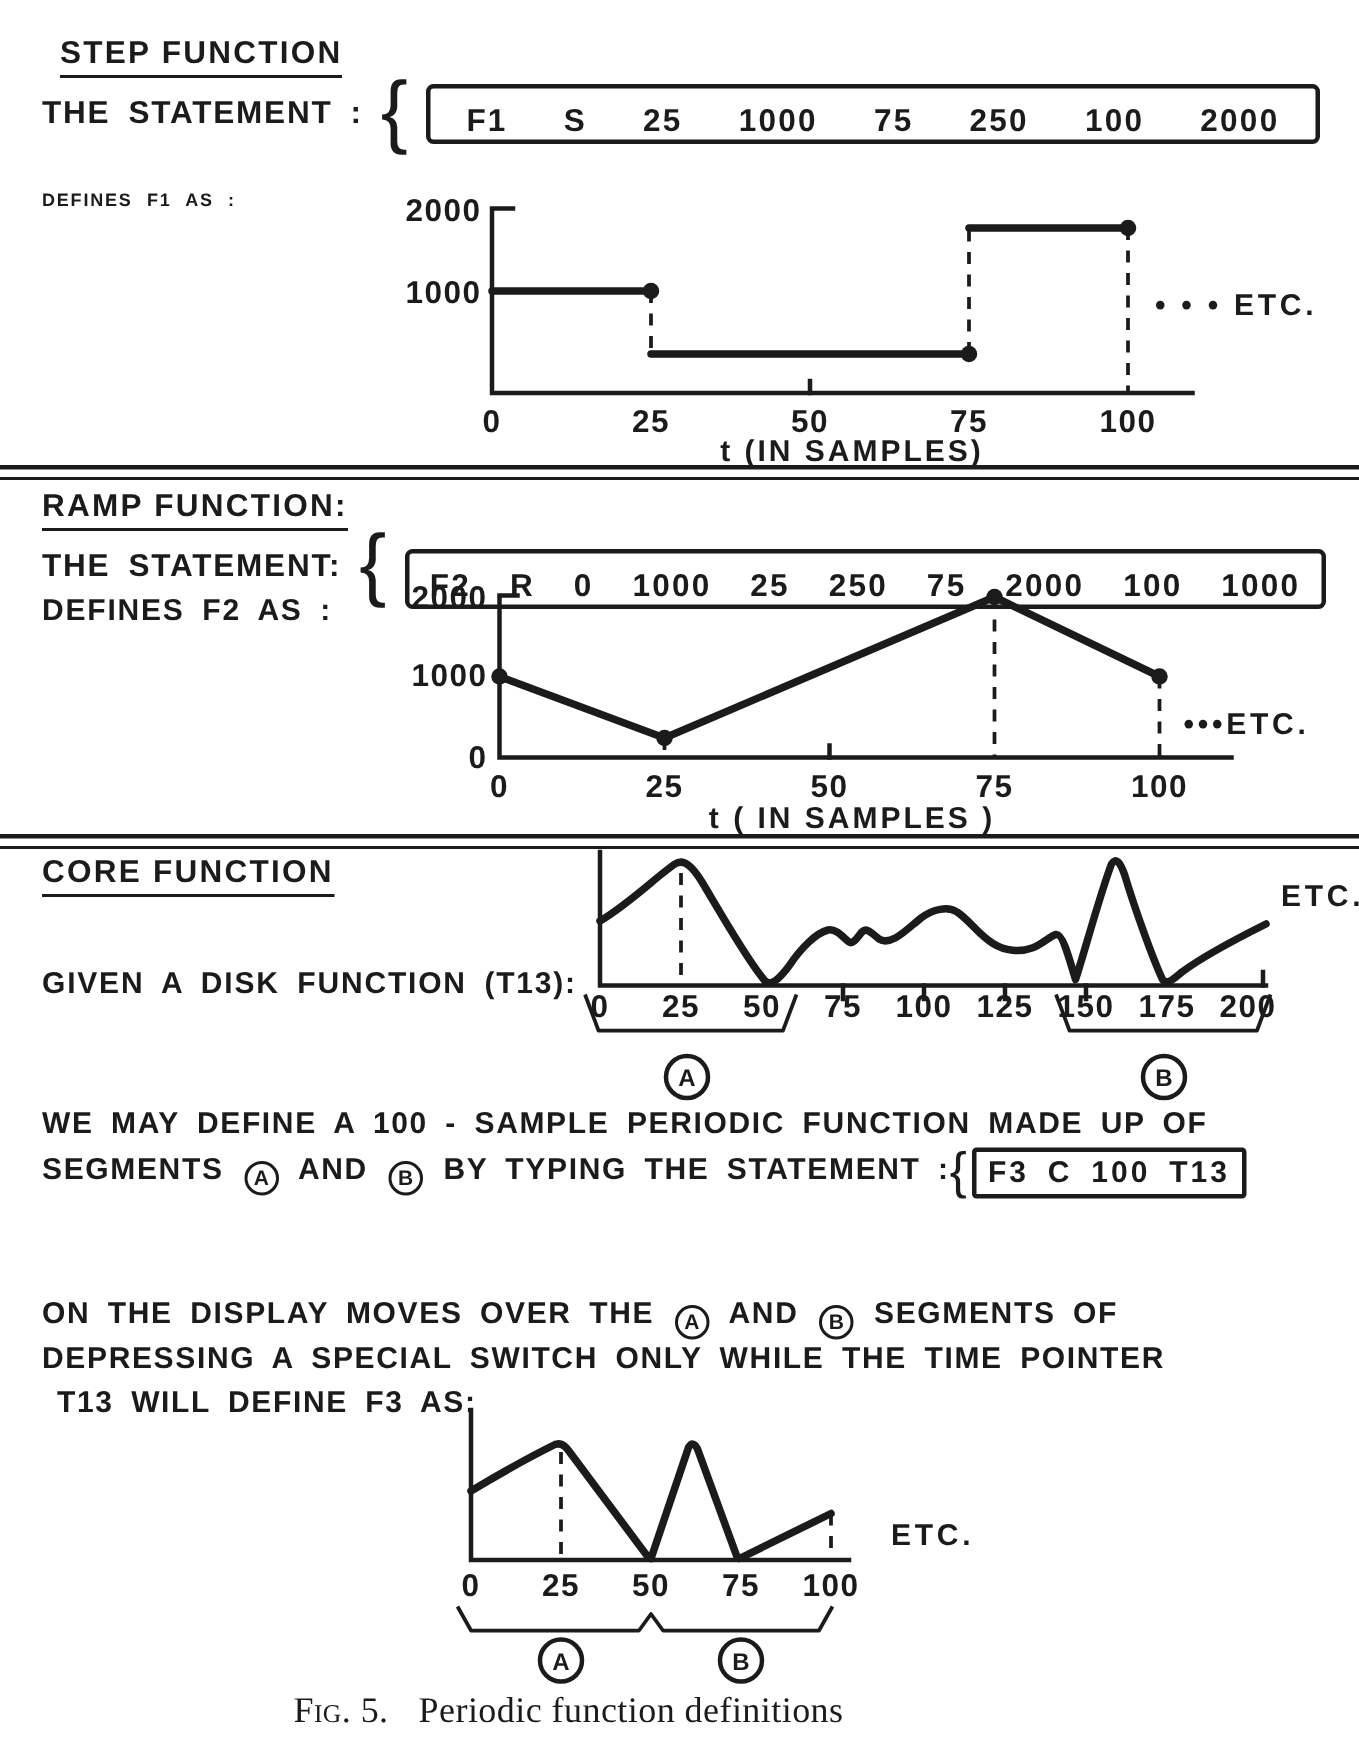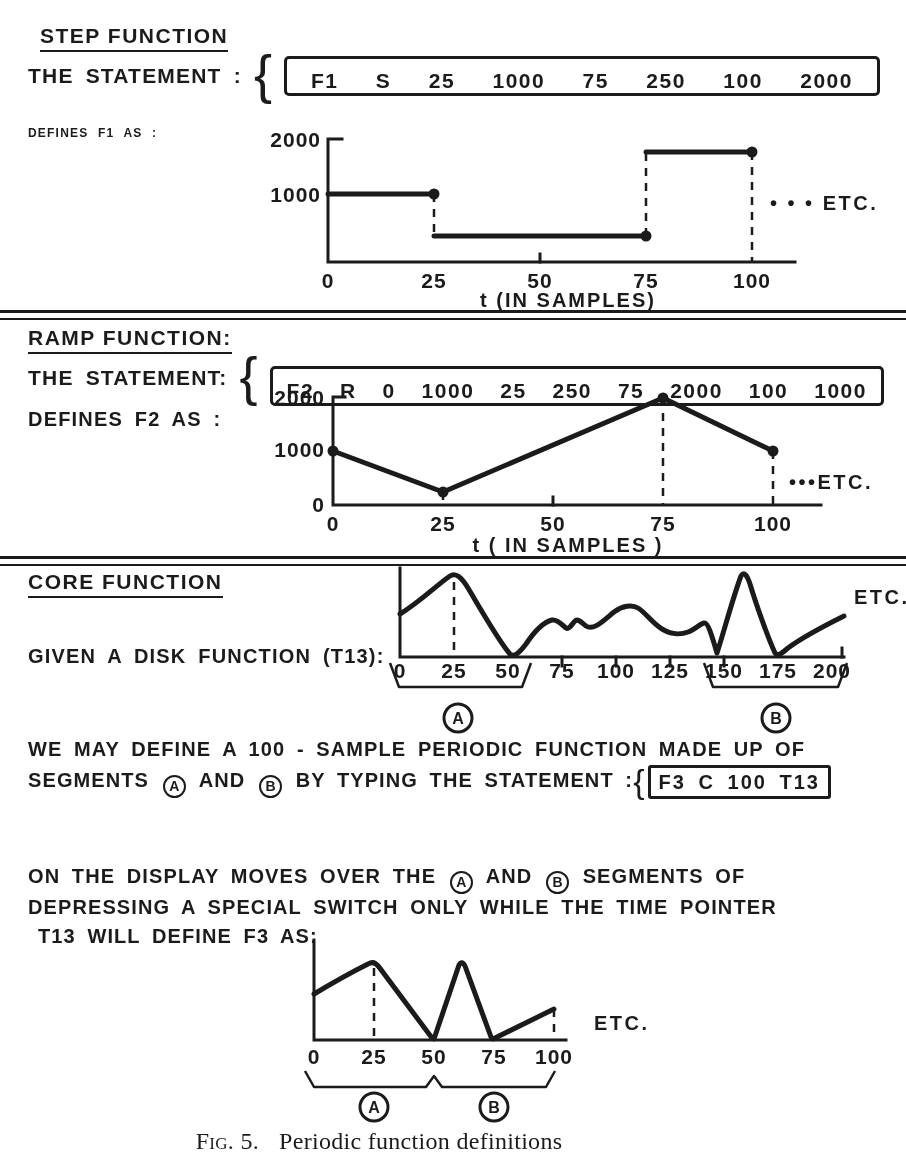--- a/index.html
+++ b/index.html
@@ -115,21 +115,21 @@
       <span>1000</span>
       <span>25</span>
       <span>250</span>
       <span>75</span>
       <span>2000</span>
       <span>100</span>
       <span>1000</span>
     </span>
   </div>
 
-  <div class="abs hand" style="left:28px; top:408px; font-size:20px;">DEFINES F2 AS :</div>
+  <div class="abs hand" style="left:28px; top:396px; font-size:20px;">DEFINES F2 AS :</div>
 
   <svg class="abs" style="left:233px; top:384px;" width="664" height="172" viewBox="0 0 664 172">
     <text class="ylab" x="92" y="21" text-anchor="end">2000</text>
     <text class="ylab" x="92" y="73" text-anchor="end">1000</text>
     <text class="ylab" x="92" y="128" text-anchor="end">0</text>
     <path class="ax" d="M112 13 H100 V121 H588"></path>
     <path class="ax" d="M320 121 V113"></path>
     <path class="dash" d="M210 108 V121"></path>
     <path class="dash" d="M430 14 V121"></path>
     <path class="dash" d="M540 67 V121"></path>

